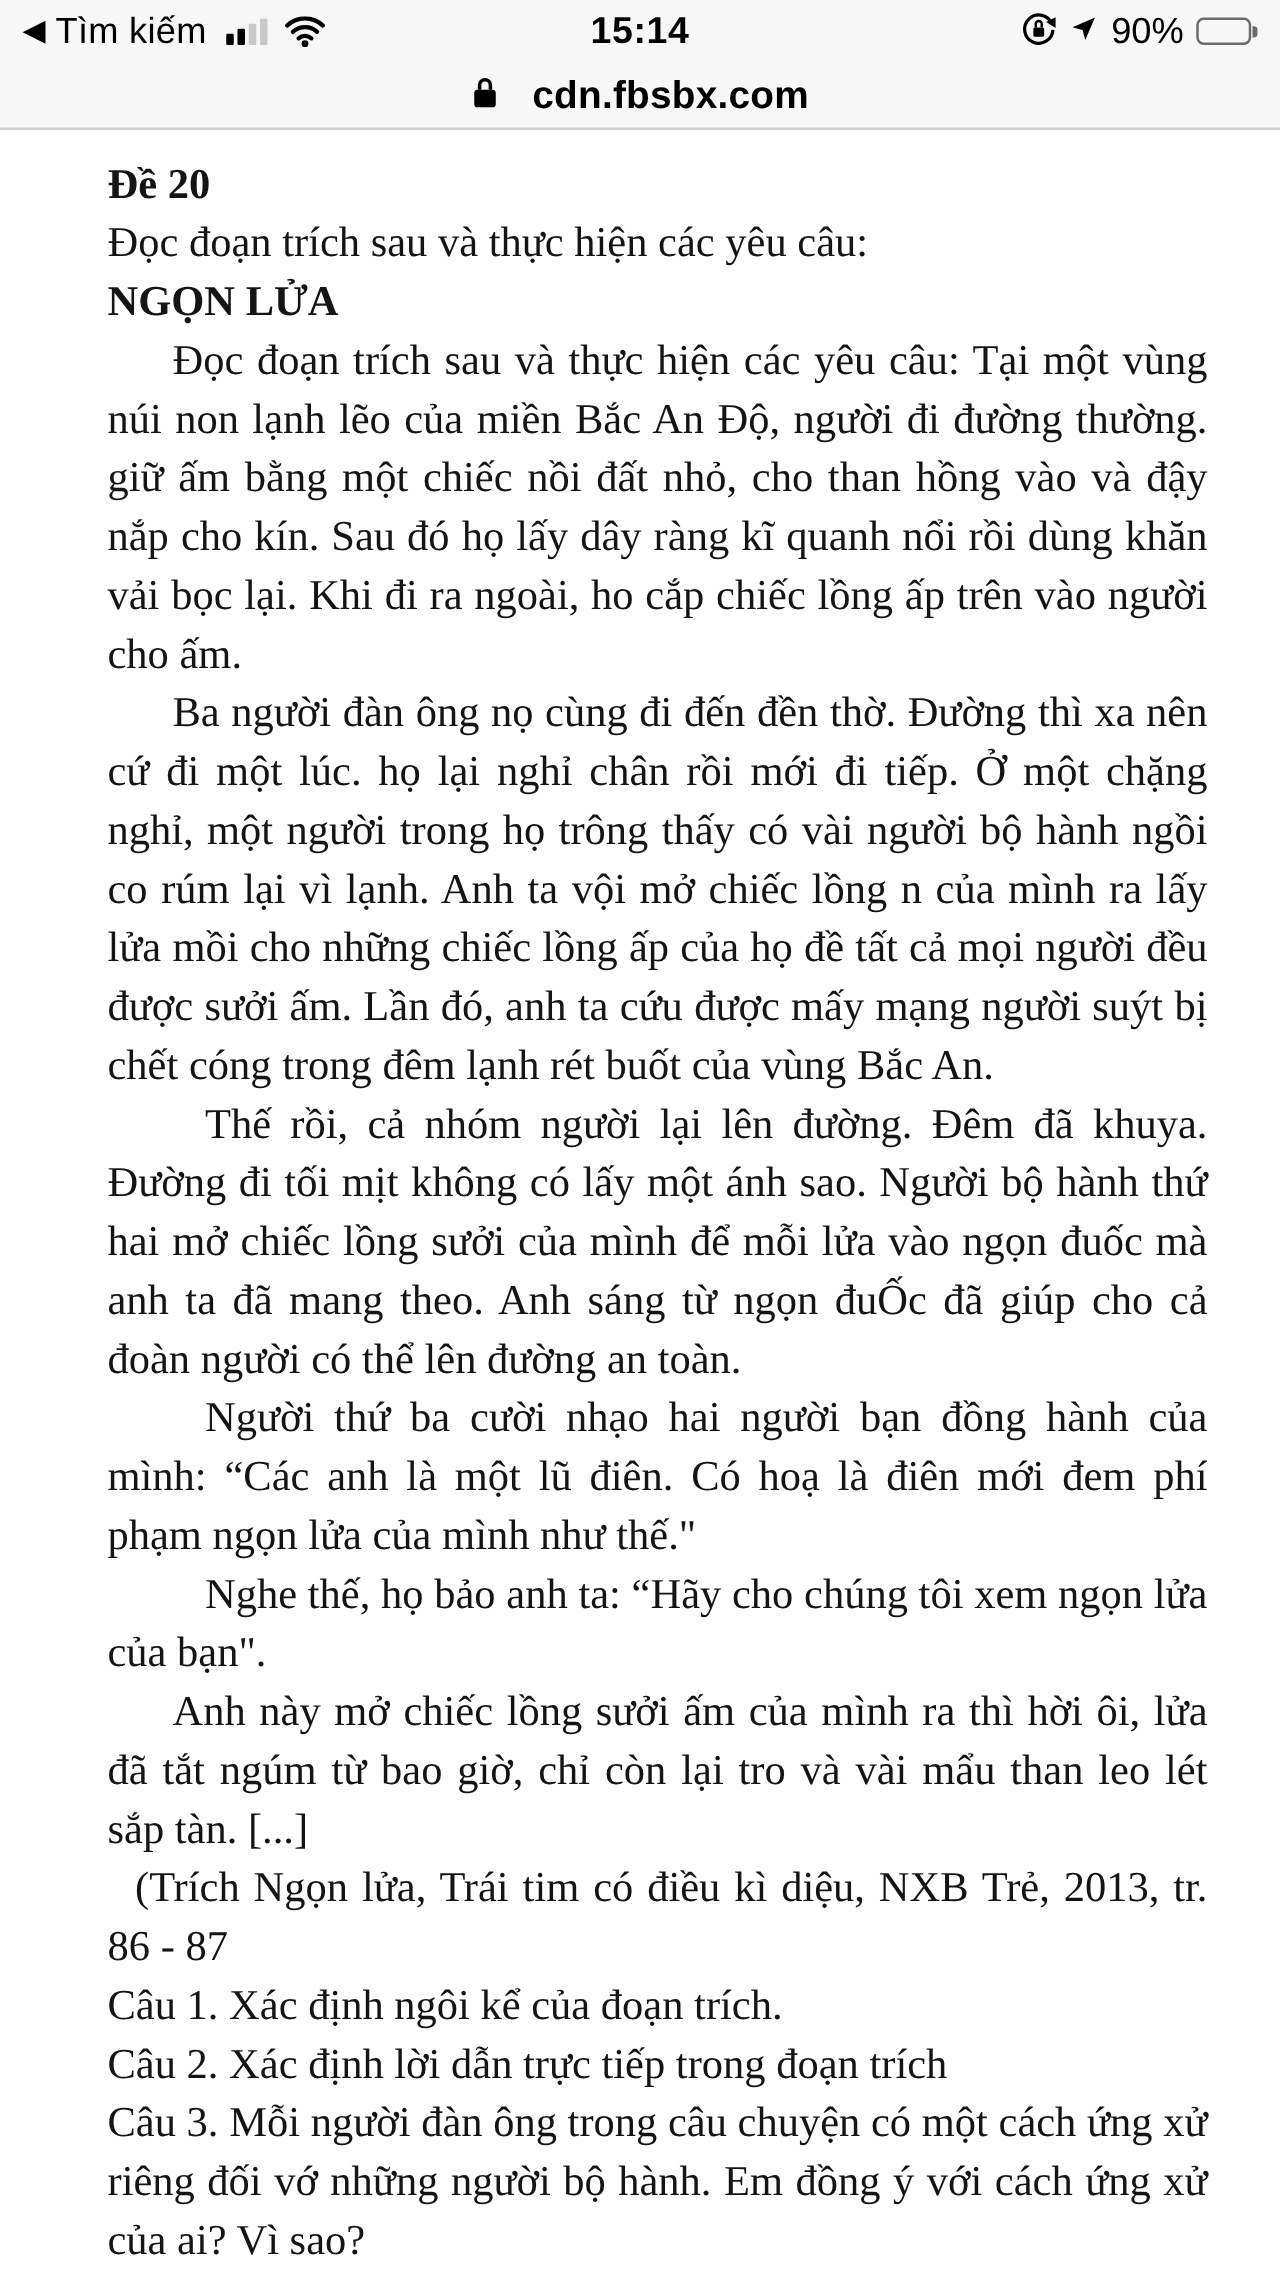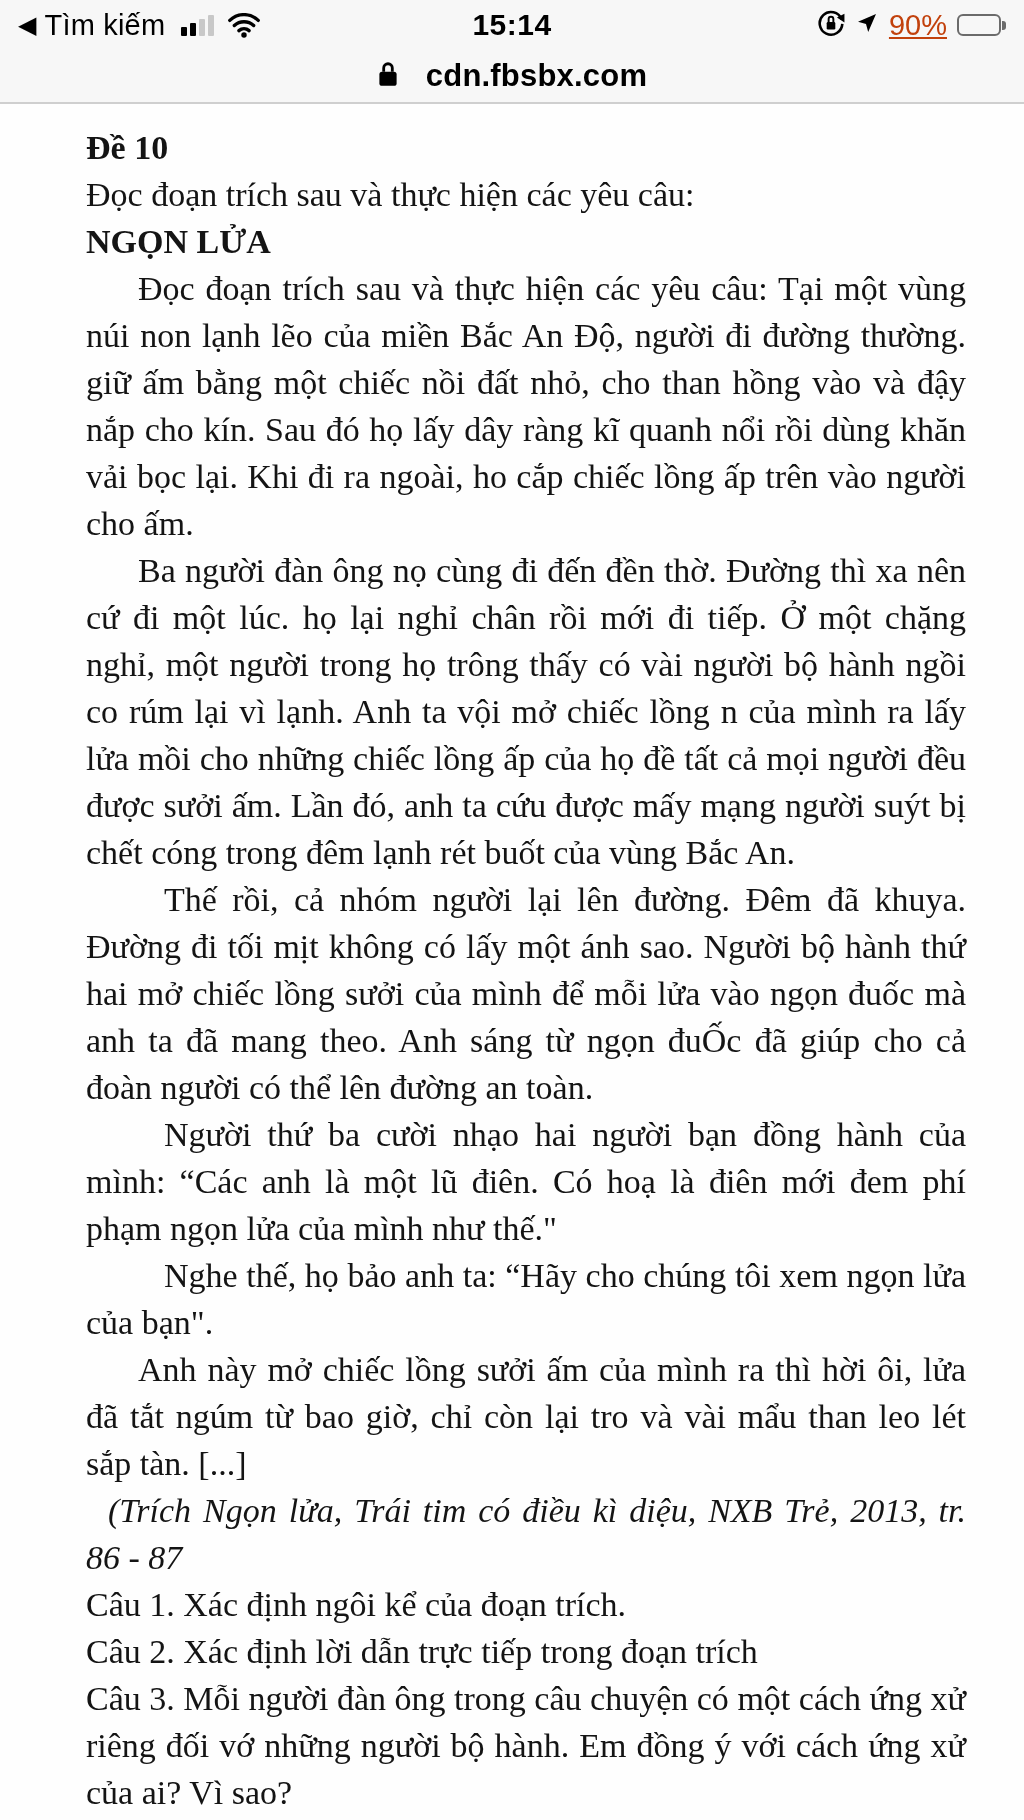--- a/index.html
+++ b/index.html
@@ -13,40 +13,40 @@
   .status-left{display:flex;align-items:center;gap:8px;min-width:330px;}
   .back-chevron{font-size:24px;line-height:1;color:#000;}
   .back-label{font-size:29px;font-weight:500;color:#000;letter-spacing:.2px;text-align:center;}
   .signal{display:flex;align-items:flex-end;gap:3px;margin-left:8px;}
   .signal .bar{width:6px;border-radius:1px;background:#000;}
   .signal .b1{height:9px;}.signal .b2{height:13px;}
   .signal .b3{height:17px;background:#c8c8c8;}.signal .b4{height:21px;background:#c8c8c8;}
   .wifi{margin-left:6px;display:flex;align-items:center;}
   .status-time{font-size:30px;font-weight:700;color:#000000;letter-spacing:.5px;}
   .status-right{display:flex;align-items:center;gap:10px;min-width:330px;justify-content:flex-end;}
-  .battery-pct{font-size:29px;font-weight:500;color:#c2410c;text-decoration:underline;}
+  .battery-pct{font-size:29px;font-weight:500;color:#000000;}
   .battery{display:flex;align-items:center;}
   .battery-body{width:44px;height:22px;border:2px solid #6b6b6b;border-radius:6px;padding:2px;box-sizing:border-box;}
   .battery-fill{width:88%;height:100%;background:#000;border-radius:2px;}
   .battery-nub{width:4px;height:9px;background:#6b6b6b;border-radius:0 3px 3px 0;margin-left:1px;}
   .url-row{height:56px;display:flex;align-items:center;justify-content:center;gap:10px;}
   .url-text{font-size:31px;font-weight:700;color:#000;letter-spacing:.2px;margin-left:17px;}
   
   .page-edge{position:absolute;left:8px;top:104px;height:1716px;width:2px;background:#dcdcdc;}
   .doc{
     position:absolute;top:104px;left:0;width:1024px;height:1716px;overflow:hidden;
     background:#fefefe;box-sizing:border-box;padding:20px 58px 0 86px;
     font-family:"Liberation Serif",serif;font-size:34px;line-height:47px;color:#141414;
   }
   .doc p{margin:0;text-align:justify;}
   .doc-title{font-weight:700;text-align:left !important;}
   .doc-heading{font-weight:700;text-align:left;}
   .indent-1{text-indent:52px;}
   .indent-2{text-indent:78px;}
-  .indent-src{text-indent:22px;text-align:left;font-style:italic;}
+  .indent-src{text-indent:22px;text-align:left;}
 </style>
 </head>
 <body>
 
 <div class="screen">
 
   <div class="chrome">
     <div class="status-row">
       <div class="status-left">
         <span class="back-chevron">◀</span>
@@ -95,21 +95,21 @@
           <path d="M6 11 V7.5 a4 4 0 0 1 8 0 V11" fill="none" stroke="#000" stroke-width="2.6"></path>
         </svg>
       </span>
       <span class="url-text">cdn.fbsbx.com</span>
     </div>
   </div>
 
   <div class="page-edge"></div>
 
   <div class="doc">
-    <p class="doc-title">Đề 10</p>
+    <p class="doc-title">Đề 20</p>
     <p>Đọc đoạn trích sau và thực hiện các yêu câu:</p>
     <p class="doc-heading">NGỌN LỬA</p>
     <p class="indent-1">Đọc đoạn trích sau và thực hiện các yêu câu: Tại một vùng núi non lạnh lẽo của miền Bắc An Độ, người đi đường thường. giữ ấm bằng một chiếc nồi đất nhỏ, cho than hồng vào và đậy nắp cho kín. Sau đó họ lấy dây ràng kĩ quanh nổi rồi dùng khăn vải bọc lại. Khi đi ra ngoài, ho cắp chiếc lồng ấp trên vào người cho ấm.</p>
     <p class="indent-1">Ba người đàn ông nọ cùng đi đến đền thờ. Đường thì xa nên cứ đi một lúc. họ lại nghỉ chân rồi mới đi tiếp. Ở một chặng nghỉ, một người trong họ trông thấy có vài người bộ hành ngồi co rúm lại vì lạnh. Anh ta vội mở chiếc lồng n của mình ra lấy lửa mồi cho những chiếc lồng ấp của họ đề tất cả mọi người đều được sưởi ấm. Lần đó, anh ta cứu được mấy mạng người suýt bị chết cóng trong đêm lạnh rét buốt của vùng Bắc An.</p>
     <p class="indent-2">Thế rồi, cả nhóm người lại lên đường. Đêm đã khuya. Đường đi tối mịt không có lấy một ánh sao. Người bộ hành thứ hai mở chiếc lồng sưởi của mình để mỗi lửa vào ngọn đuốc mà anh ta đã mang theo. Anh sáng từ ngọn đuỐc đã giúp cho cả đoàn người có thể lên đường an toàn.</p>
     <p class="indent-2">Người thứ ba cười nhạo hai người bạn đồng hành của mình: “Các anh là một lũ điên. Có hoạ là điên mới đem phí phạm ngọn lửa của mình như thế."</p>
     <p class="indent-2">Nghe thế, họ bảo anh ta: “Hãy cho chúng tôi xem ngọn lửa của bạn".</p>
     <p class="indent-1">Anh này mở chiếc lồng sưởi ấm của mình ra thì hời ôi, lửa đã tắt ngúm từ bao giờ, chỉ còn lại tro và vài mẩu than leo lét sắp tàn. [...]</p>
     <p class="indent-src">(Trích Ngọn lửa, Trái tim có điều kì diệu, NXB Trẻ, 2013, tr. 86 - 87</p>
     <p>Câu 1. Xác định ngôi kể của đoạn trích.</p>

